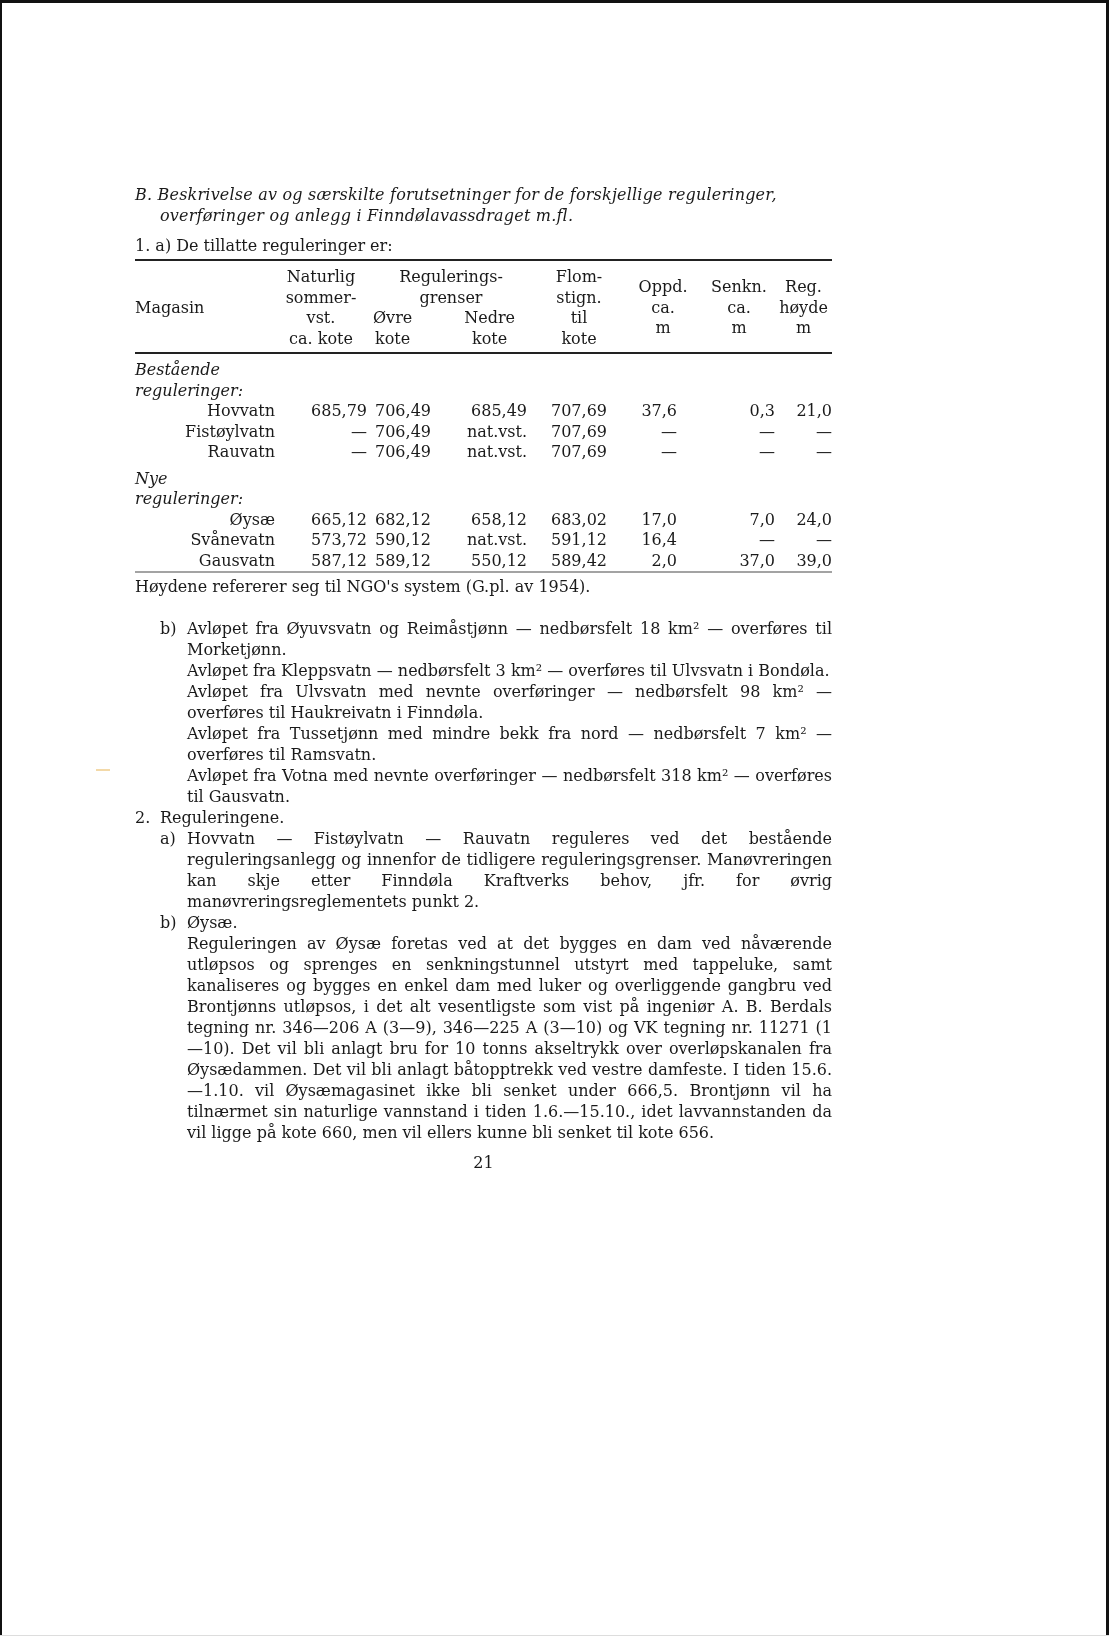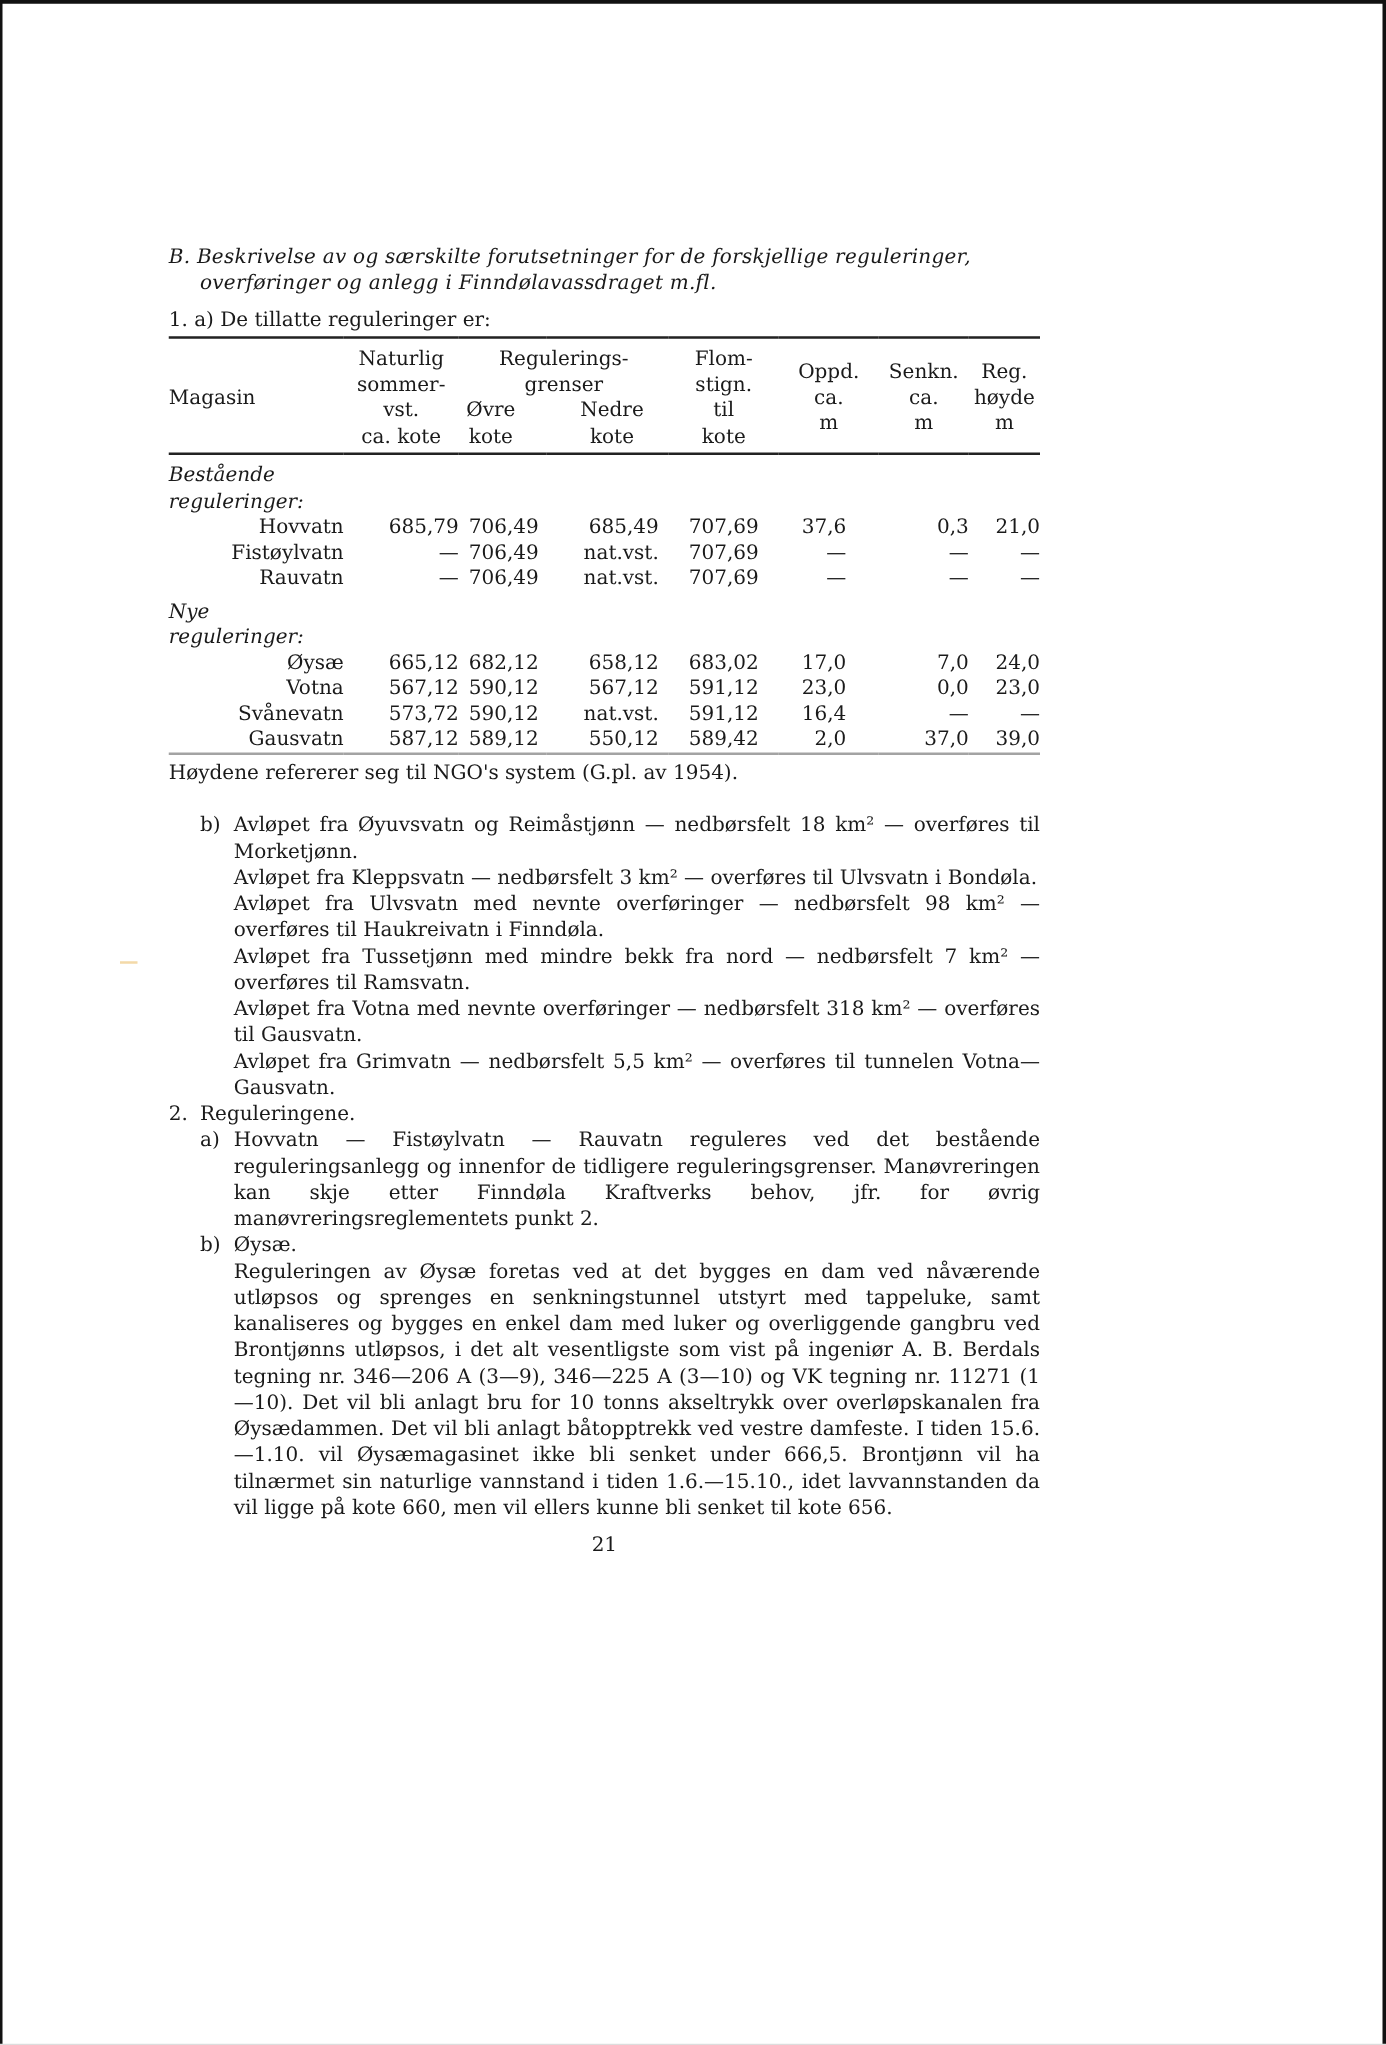--- a/index.html
+++ b/index.html
@@ -4,21 +4,21 @@
 <style>
   html, body { margin:0; padding:0; }
   body { width:1109px; height:1636px; background:#fff; position:relative; overflow:hidden;
          font-family:"DejaVu Serif", "Liberation Serif", serif; color:#1a1a1a; }
   .frame-top { position:absolute; left:0; top:0; width:1109px; height:3px; background:#111; }
   .frame-left { position:absolute; left:0; top:0; width:2px; height:1636px; background:#111; }
   .frame-right { position:absolute; right:0; top:0; width:3px; height:1636px; background:#111; }
   .frame-bottom { position:absolute; left:0; bottom:0; width:1109px; height:1px; background:#ddd; }
   .stray { position:absolute; left:96px; top:769px; width:14px; height:2px; background:#f3d9a8; }
 
-  .page { position:absolute; left:135px; top:194px; width:697px; font-size:16px; line-height:21px; }
+  .page { position:absolute; left:135px; top:184px; width:697px; font-size:16px; line-height:21px; }
   .heading { font-style:italic; padding-left:25px; text-indent:-25px; letter-spacing:0.2px; }
   .sec-line { margin-top:9px; }
 
   table.reg { width:697px; border-collapse:collapse; margin-top:3px; font-size:16px; line-height:20.5px; }
   table.reg thead tr.top th { border-top:2px solid #222; }
   table.reg thead th { font-weight:normal; vertical-align:middle; padding:0; }
   table.reg thead tr.hdr th { border-bottom:2px solid #222; padding-top:6px; padding-bottom:3px; }
   table.reg td { padding:0; white-space:nowrap; }
   table.reg td.name { text-align:right; }
   table.reg td.num { text-align:right; }
@@ -159,30 +159,20 @@
           <td class="name">Øysæ</td>
           <td class="num">665,12</td>
           <td class="num" style="text-align: left; padding-left: 8px;">682,12</td>
           <td class="num" style="padding-right: 8px;">658,12</td>
           <td class="num" style="text-align: center;">683,02</td>
           <td class="num" style="padding-right: 26px;">17,0</td>
           <td class="num">7,0</td>
           <td class="num">24,0</td>
         </tr>
         <tr>
-          <td class="name">Votna</td>
-          <td class="num">567,12</td>
-          <td class="num" style="text-align: left; padding-left: 8px;">590,12</td>
-          <td class="num" style="padding-right: 8px;">567,12</td>
-          <td class="num" style="text-align: center;">591,12</td>
-          <td class="num" style="padding-right: 26px;">23,0</td>
-          <td class="num">0,0</td>
-          <td class="num">23,0</td>
-        </tr>
-        <tr>
           <td class="name">Svånevatn</td>
           <td class="num">573,72</td>
           <td class="num" style="text-align: left; padding-left: 8px;">590,12</td>
           <td class="num" style="padding-right: 8px;">nat.vst.</td>
           <td class="num" style="text-align: center;">591,12</td>
           <td class="num" style="padding-right: 26px;">16,4</td>
           <td class="num">—</td>
           <td class="num">—</td>
         </tr>
         <tr>
@@ -201,21 +191,20 @@
   <div class="footnote">Høydene refererer seg til NGO's system (G.pl. av 1954).</div>
 
   <div class="b-block item indent2">
     <span class="lbl2">b)</span>
     <div id="transfers">
         <div class="para">Avløpet fra Øyuvsvatn og Reimåstjønn — nedbørsfelt 18 km² — overføres til Morketjønn.</div>
         <div class="para">Avløpet fra Kleppsvatn — nedbørsfelt 3 km² — overføres til Ulvsvatn i Bondøla.</div>
         <div class="para">Avløpet fra Ulvsvatn med nevnte overføringer — nedbørsfelt 98 km² — overføres til Haukreivatn i Finndøla.</div>
         <div class="para">Avløpet fra Tussetjønn med mindre bekk fra nord — nedbørsfelt 7 km² — overføres til Ramsvatn.</div>
         <div class="para">Avløpet fra Votna med nevnte overføringer — nedbørsfelt 318 km² — overføres til Gausvatn.</div>
-        <div class="para">Avløpet fra Grimvatn — nedbørsfelt 5,5 km² — overføres til tunnelen Votna—Gausvatn.</div>
       </div>
   </div>
 
   <div class="item indent1">
     <span class="lbl">2.</span>
     <div>Reguleringene.</div>
   </div>
 
   <div class="item indent2">
     <span class="lbl2">a)</span>

